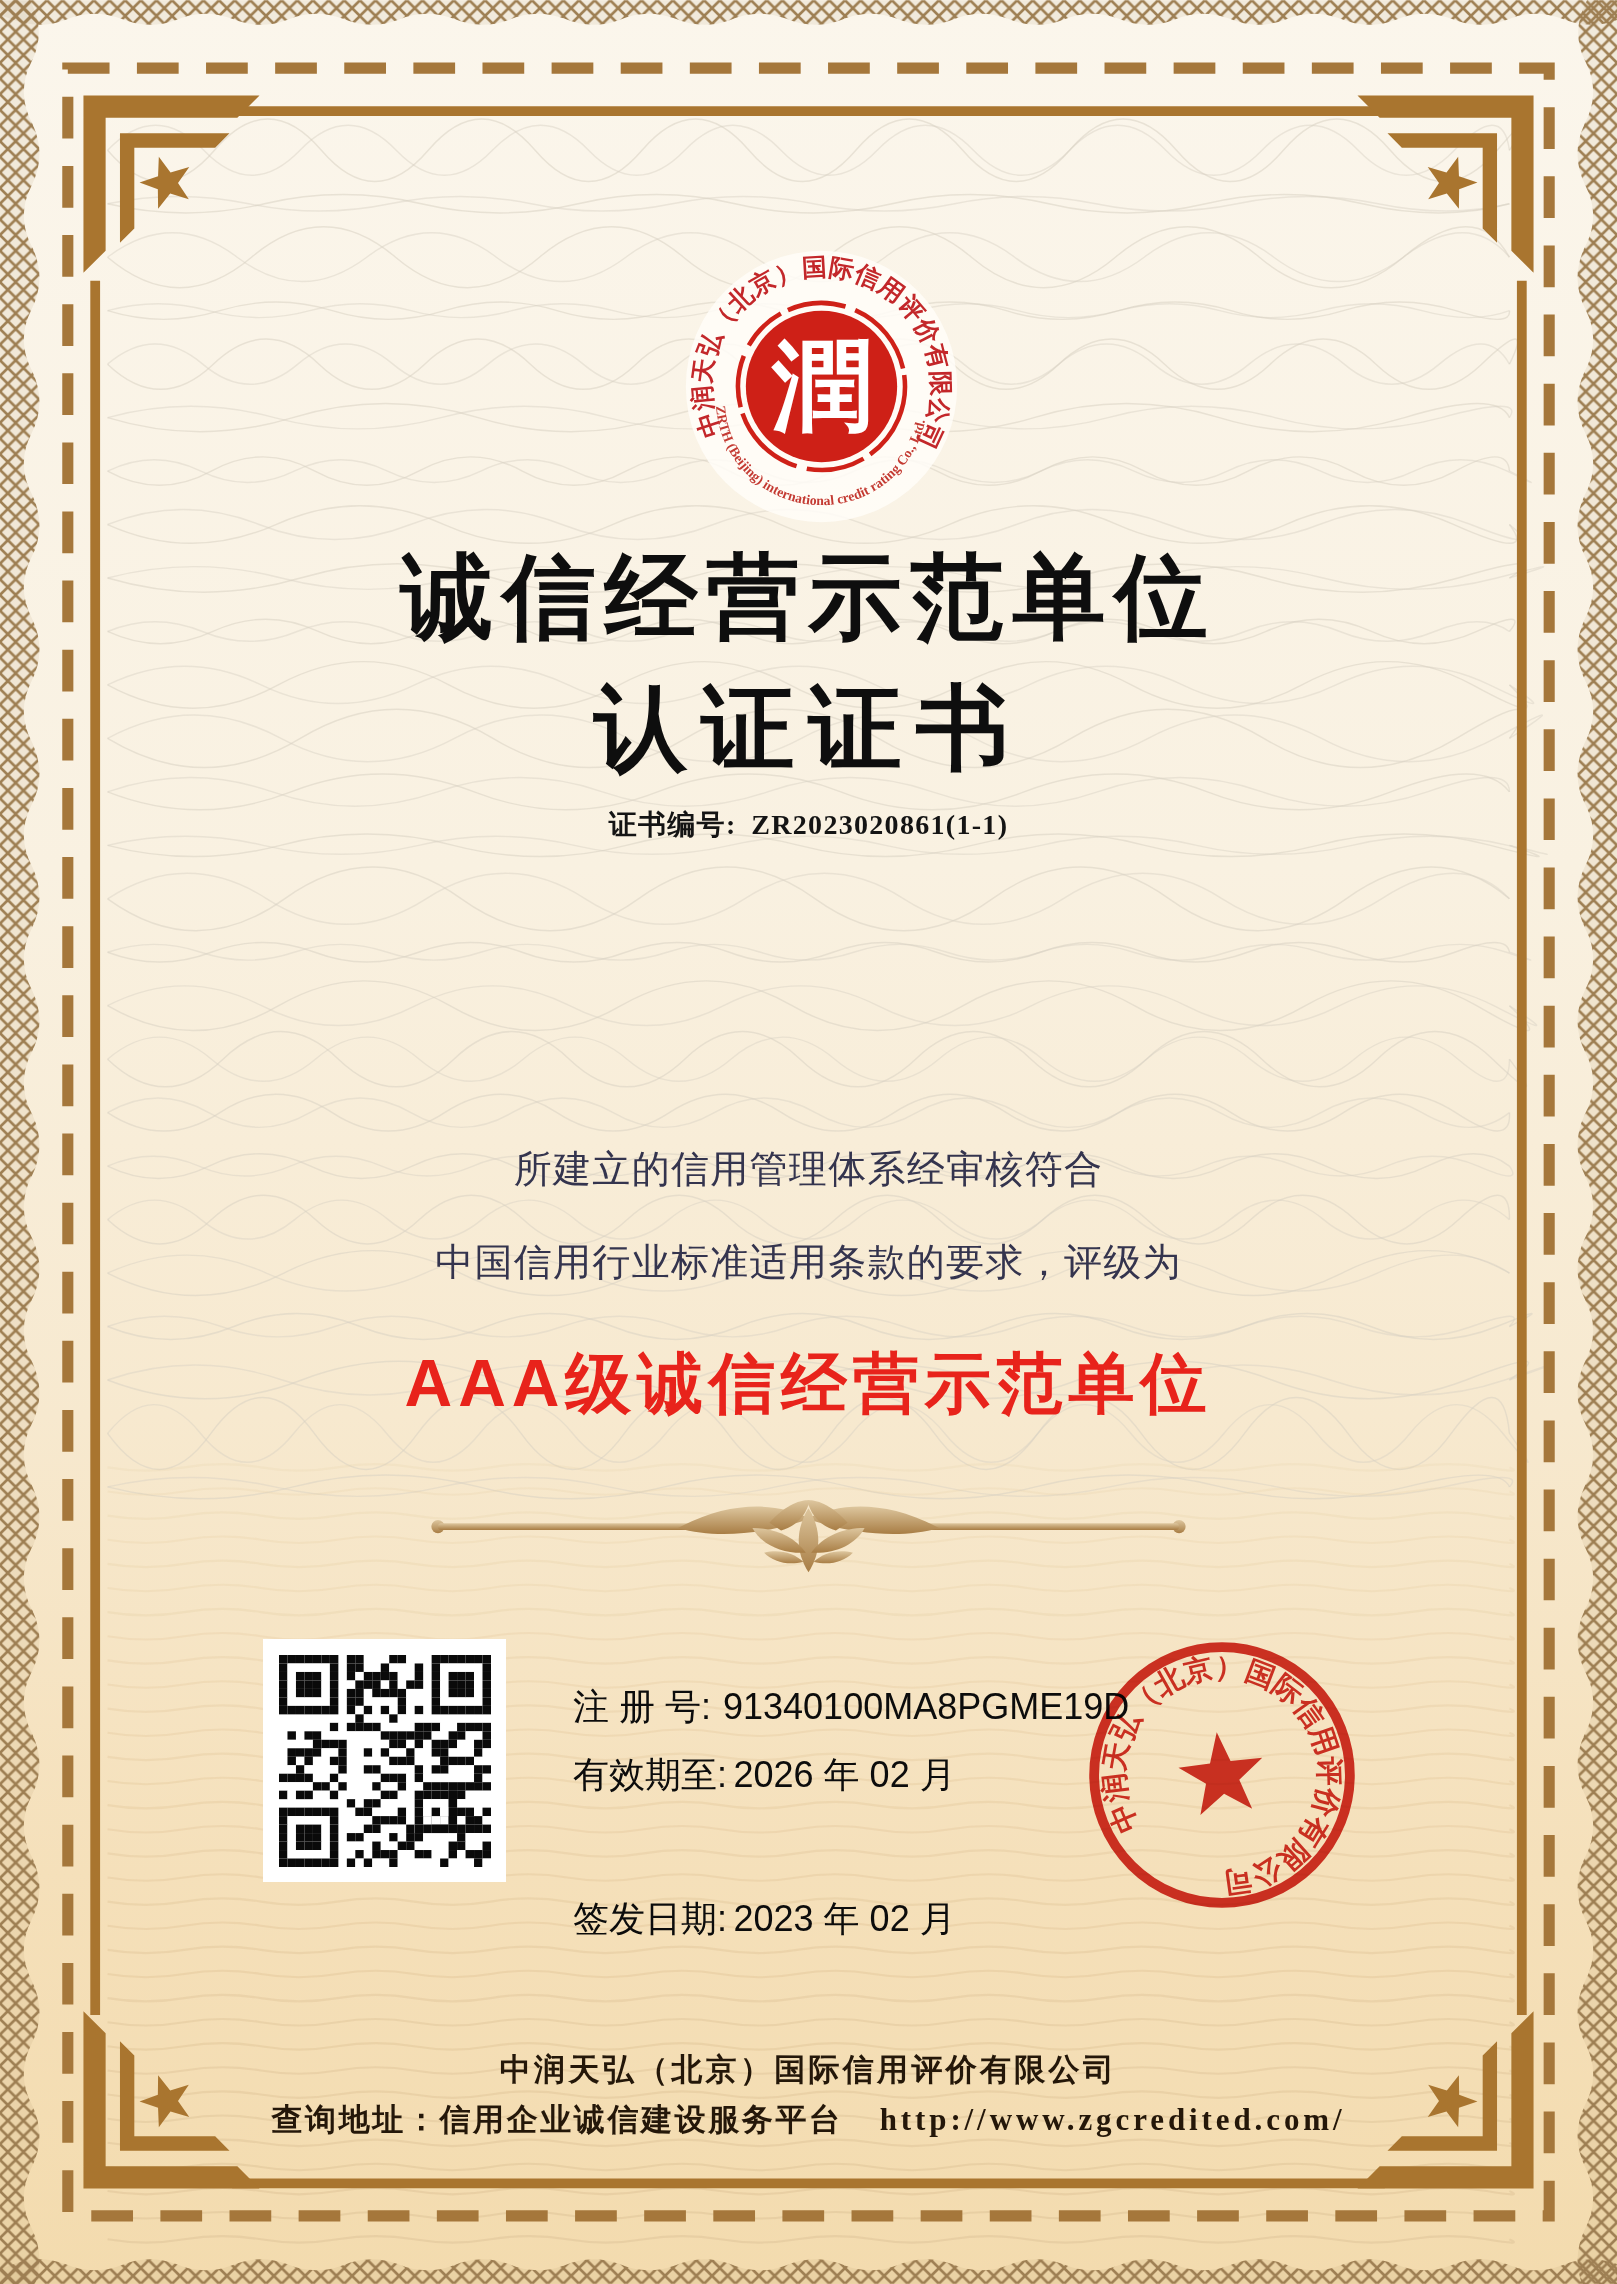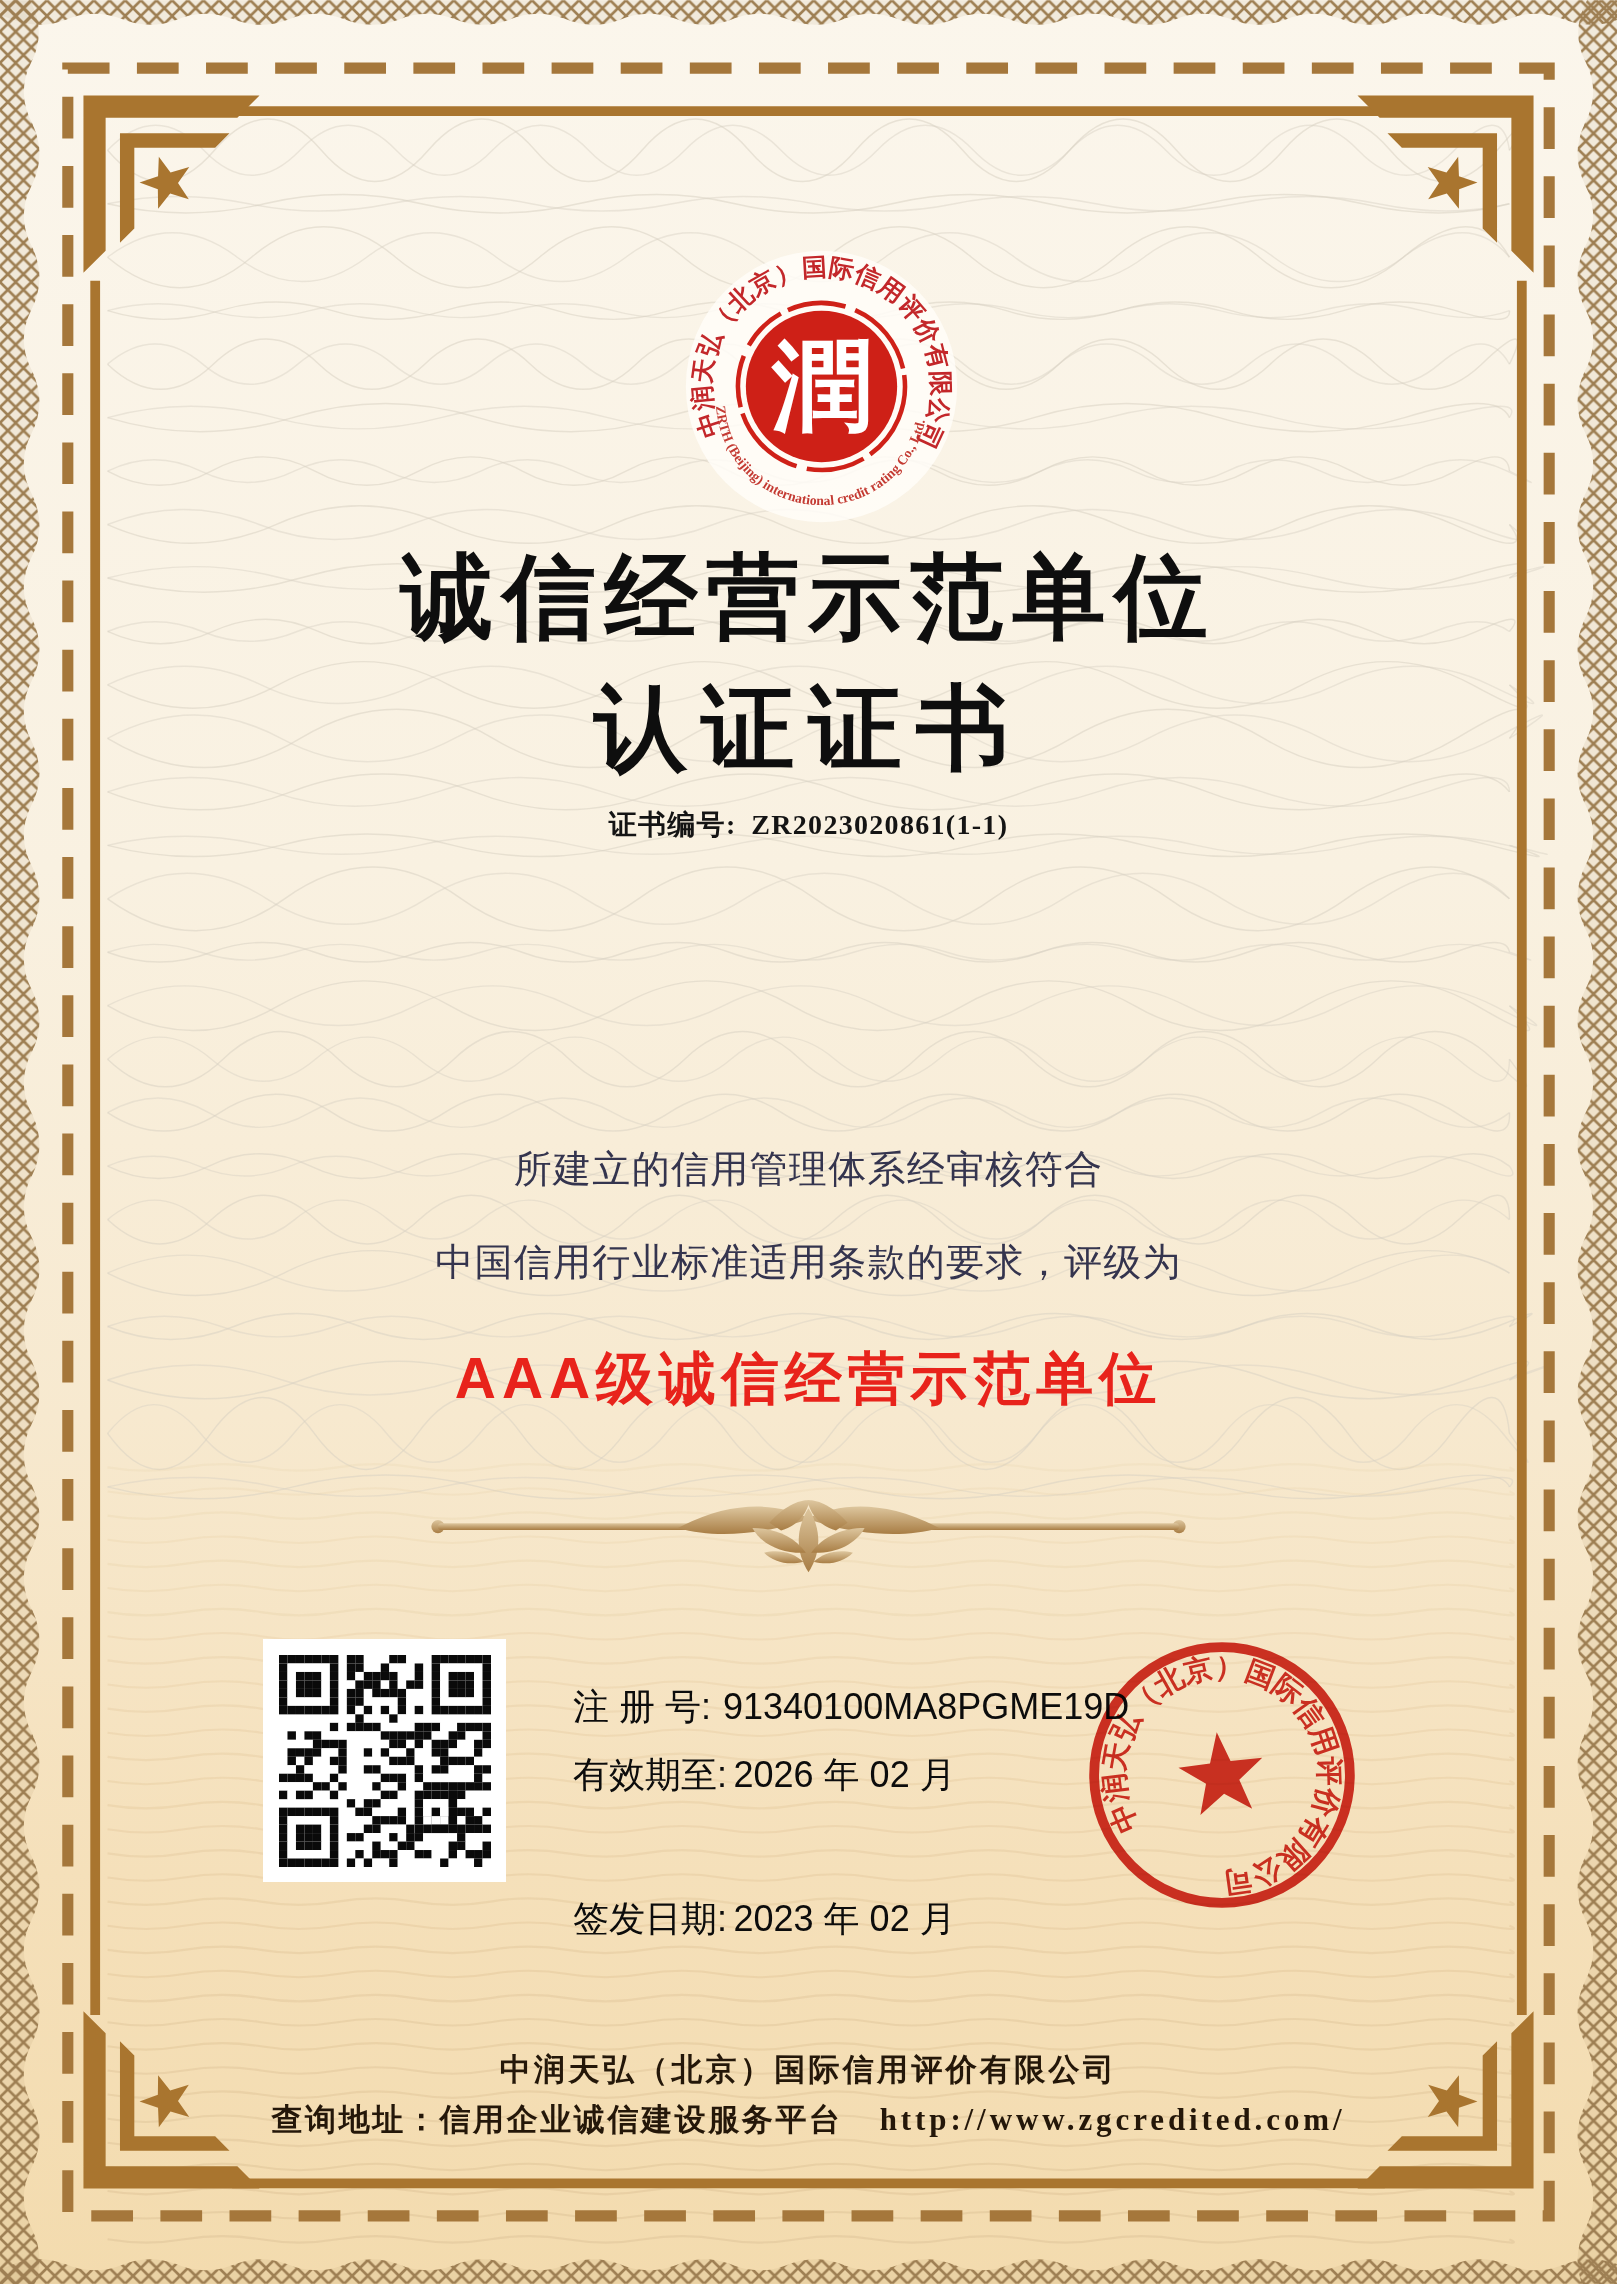--- a/index.html
+++ b/index.html
@@ -11,21 +11,21 @@
   }
   .abs{position:absolute;}
   .ctr{left:50%;transform:translateX(-50%);white-space:nowrap;}
   svg{display:block;}
   .serif{font-family:"Liberation Serif","DejaVu Serif",serif;}
   .title{font-size:93px;line-height:1;font-weight:bold;color:#0e0e0e;letter-spacing:9px;}
   .certno{font-size:28px;line-height:1;font-weight:600;color:#141414;letter-spacing:1.3px;}
   .company{font-size:81px;line-height:1;font-weight:900;color:#050505;letter-spacing:4.6px;}
   .address{font-size:35px;line-height:1;font-weight:700;color:#101010;letter-spacing:0.7px;}
   .bodyline{font-size:38px;line-height:1;font-weight:500;color:#34344e;letter-spacing:1.3px;}
-  .rating{font-size:57px;line-height:1;font-weight:900;letter-spacing:5.9px;}
+  .rating{font-size:66px;line-height:1;font-weight:900;letter-spacing:5.9px;}
   .reg-row{position:absolute;left:573px;white-space:nowrap;font-size:36px;line-height:38px;color:#0c0c0c;}
   .reg-row .lbl{font-weight:500;}
   .reg-row .val{font-weight:500;margin-left:6.5px;}
   .footer1{font-size:31px;line-height:1;font-weight:600;color:#241709;letter-spacing:3.3px;}
   .footer2{font-size:31px;line-height:1;font-weight:600;color:#241709;letter-spacing:2.6px;}
   .footer2 .url{margin-left:37px;letter-spacing:3.9px;}
   .qrbox{background:#ffffff;}
 </style>
 </head>
 <body>

